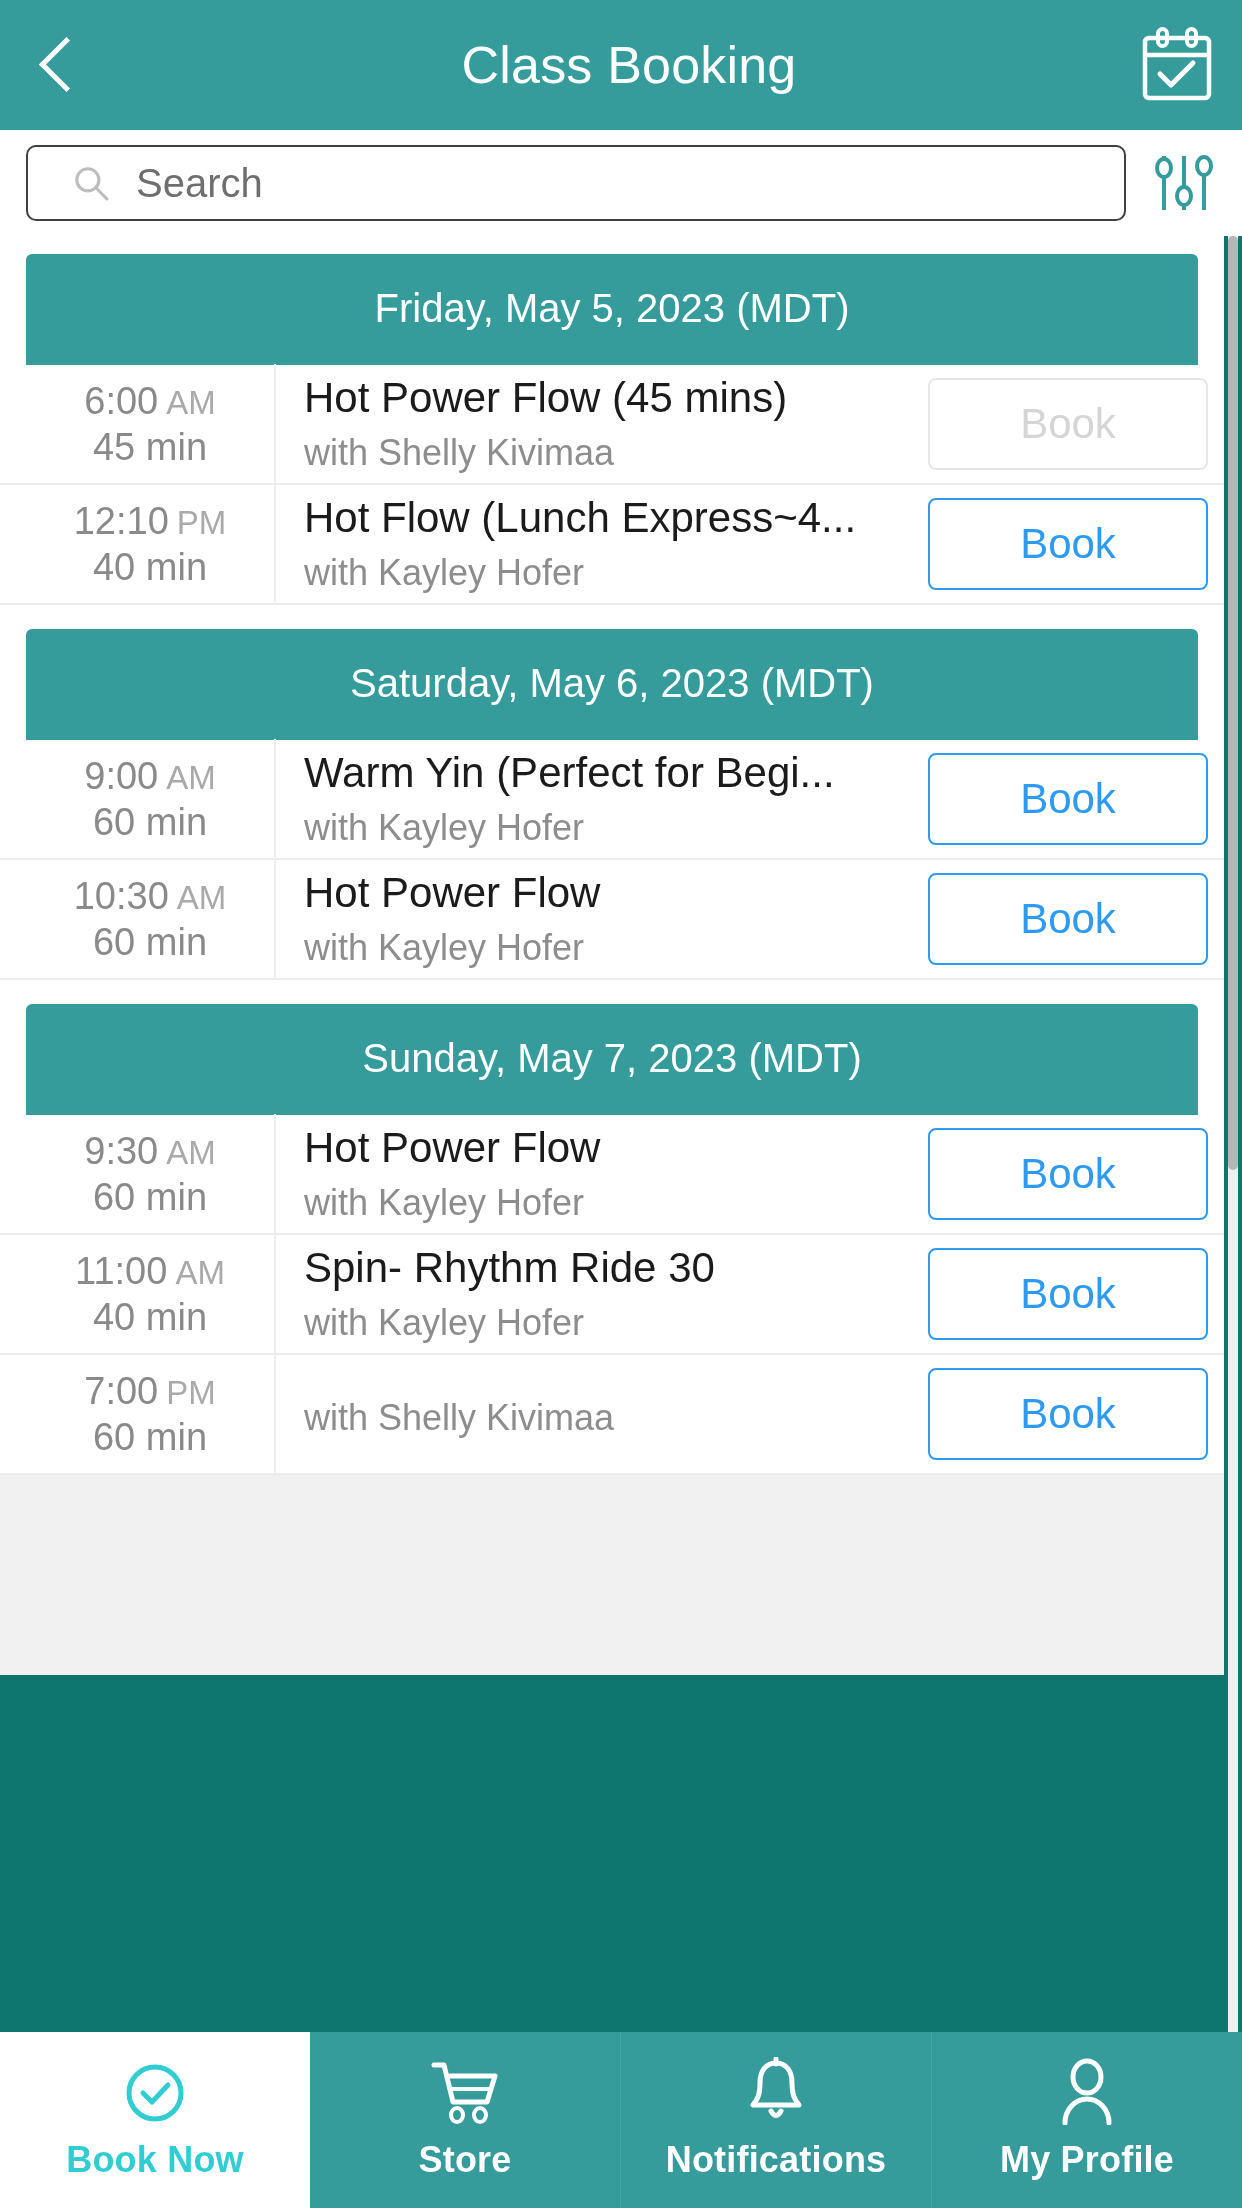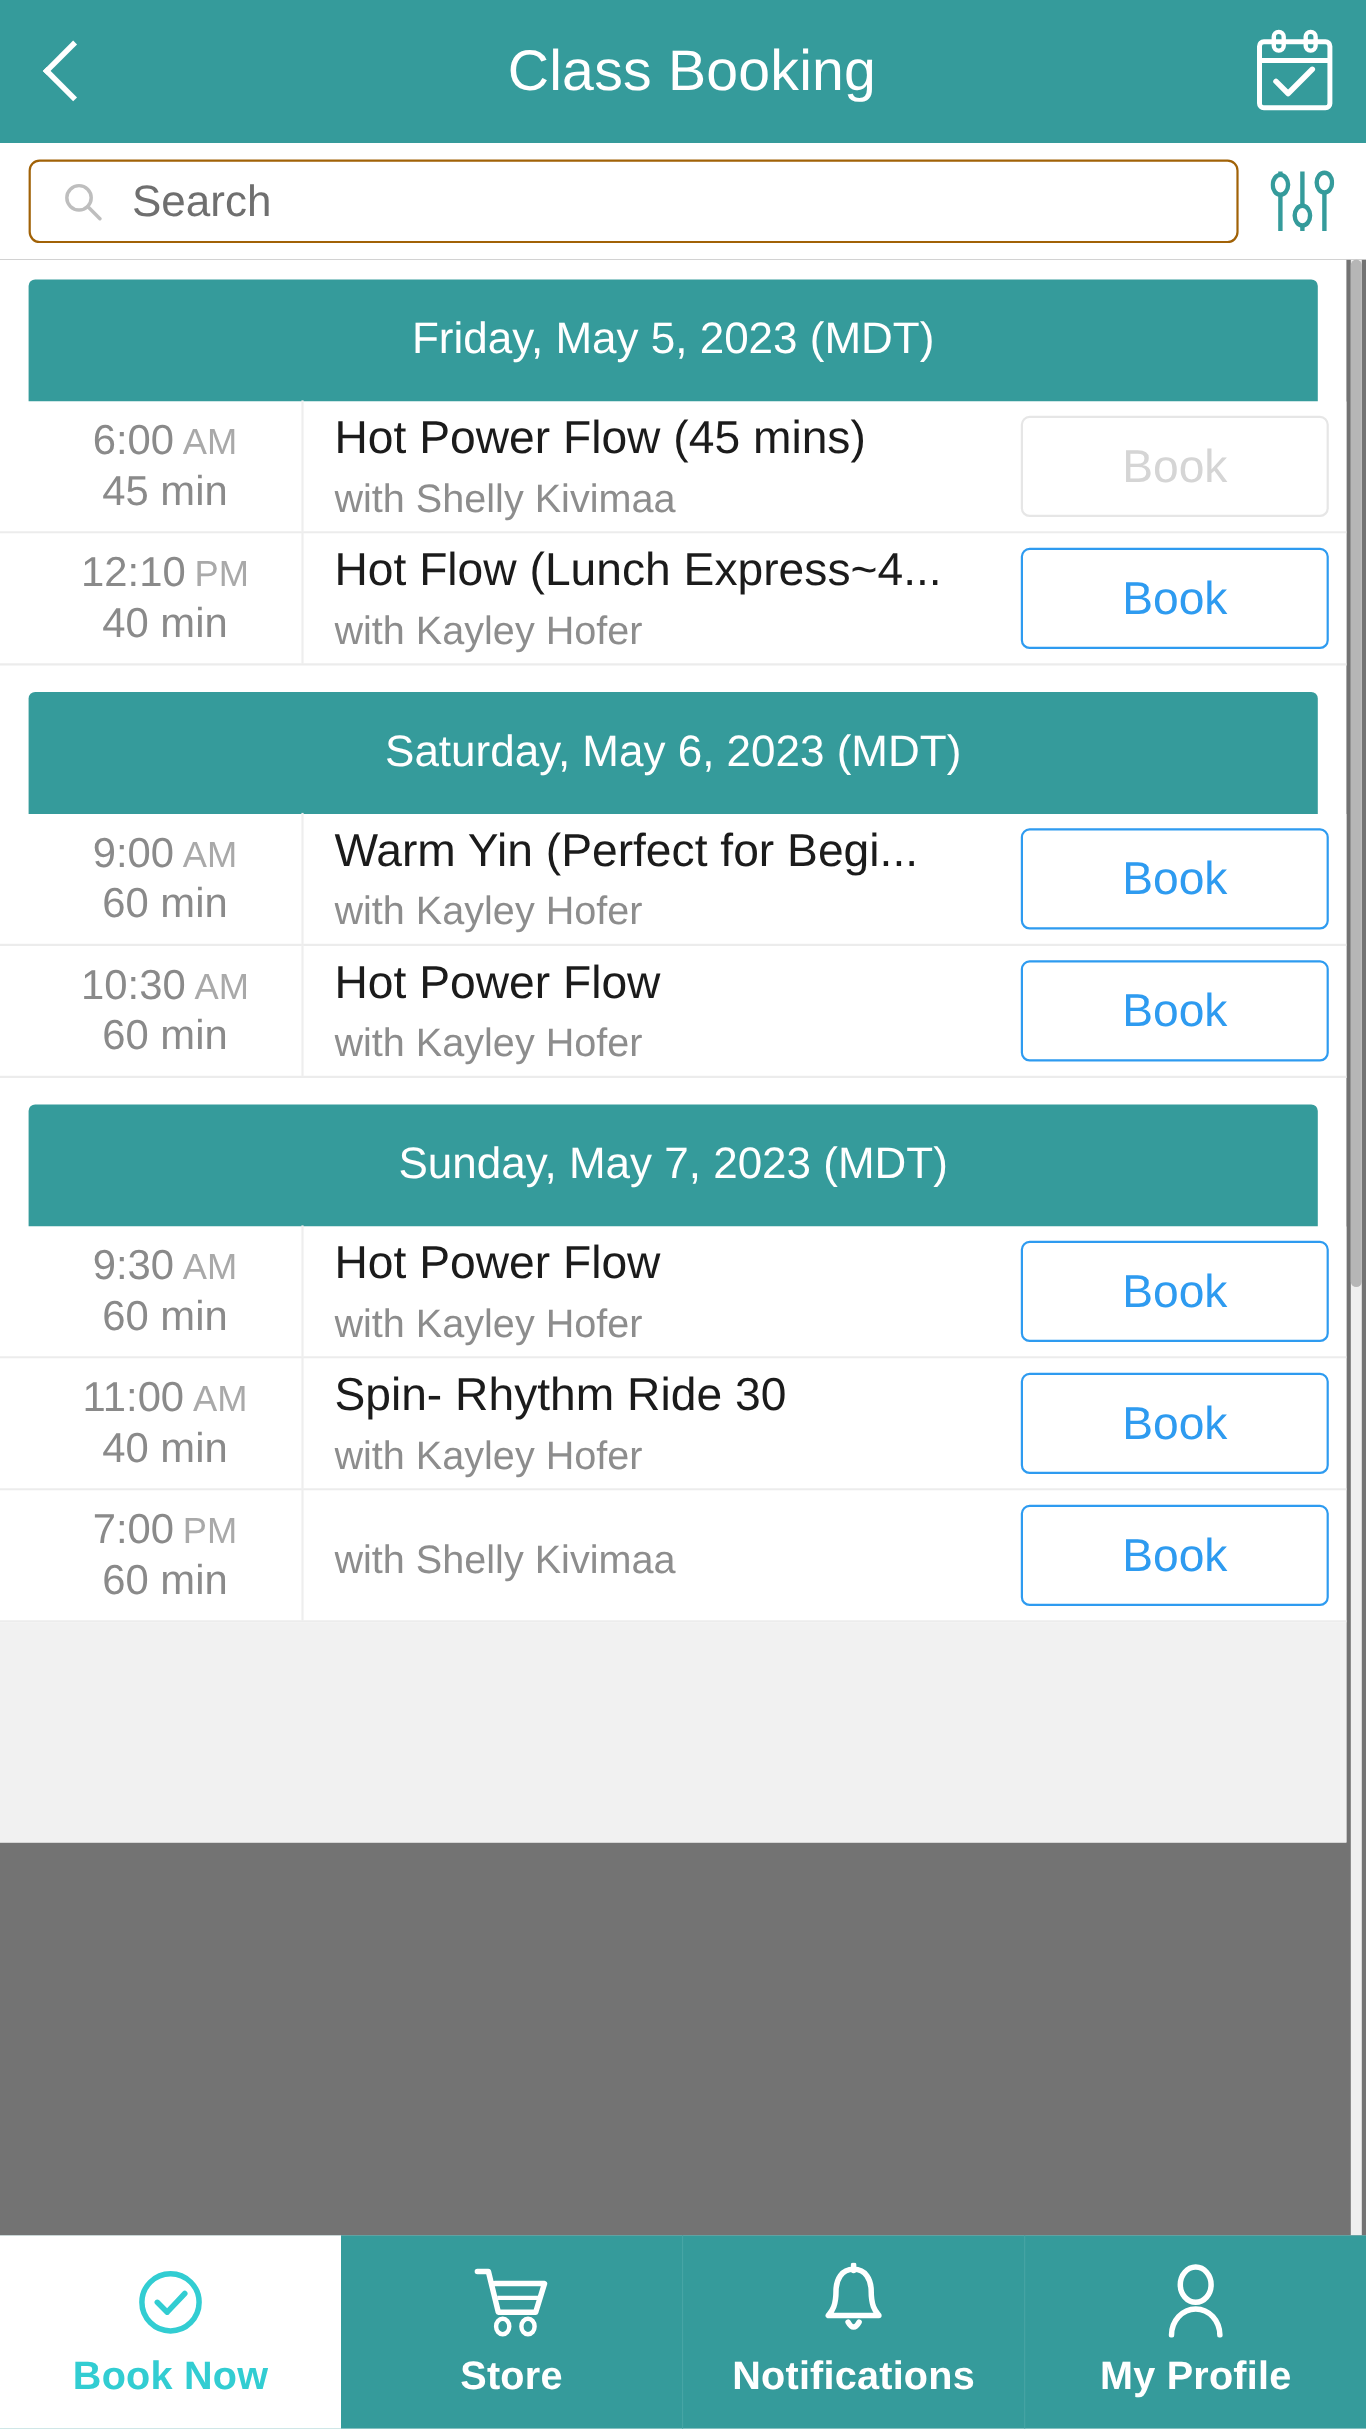--- a/index.html
+++ b/index.html
@@ -75,25 +75,25 @@
   .search-row {
     flex: 0 0 106px;
     background: #ffffff;
     display: flex;
     align-items: center;
     padding: 0 0 0 26px;
   }
   .search-box {
     flex: 1 1 auto;
     height: 76px;
-    border: 2px solid #a16207;
+    border: 2px solid #404040;
     border-radius: 10px;
     display: flex;
     align-items: center;
-    padding-left: 28px;
+    padding-left: 44px;
     background: #ffffff;
   }
   .search-icon { flex: 0 0 auto; margin-right: 26px; opacity: .55; }
   .search-text {
     font-size: 40px;
     color: #6f6f6f;
     font-weight: 400;
   }
   .filter-btn {
     flex: 0 0 auto;
@@ -102,21 +102,21 @@
     display: flex;
     align-items: center;
     justify-content: center;
   }
 
   
   .list-wrap {
     flex: 1 1 auto;
     position: relative;
     overflow: hidden;
-    background: #737373;
+    background: #0f766e;
   }
   .list {
     position: absolute;
     top: 0; left: 0;
     width: 1224px;
     background: #ffffff;
   }
   .list-bottom-gap {
     height: 200px;
     background: #f1f1f1;

